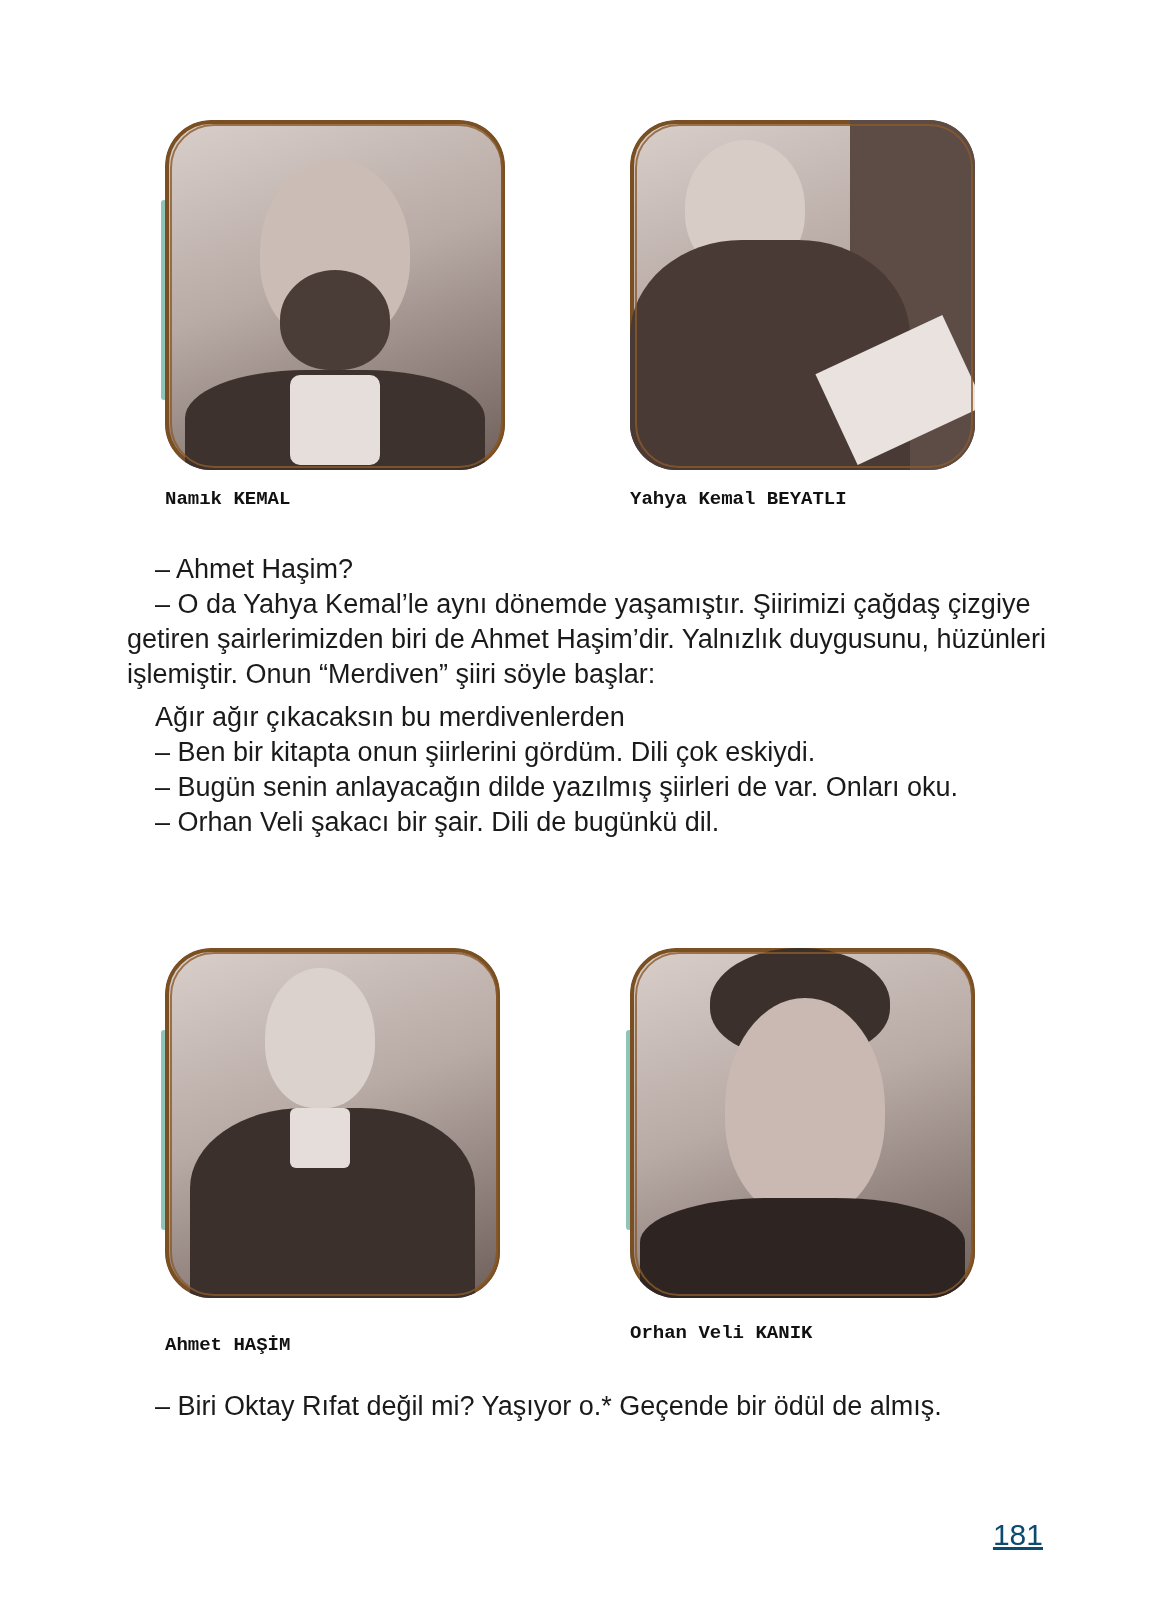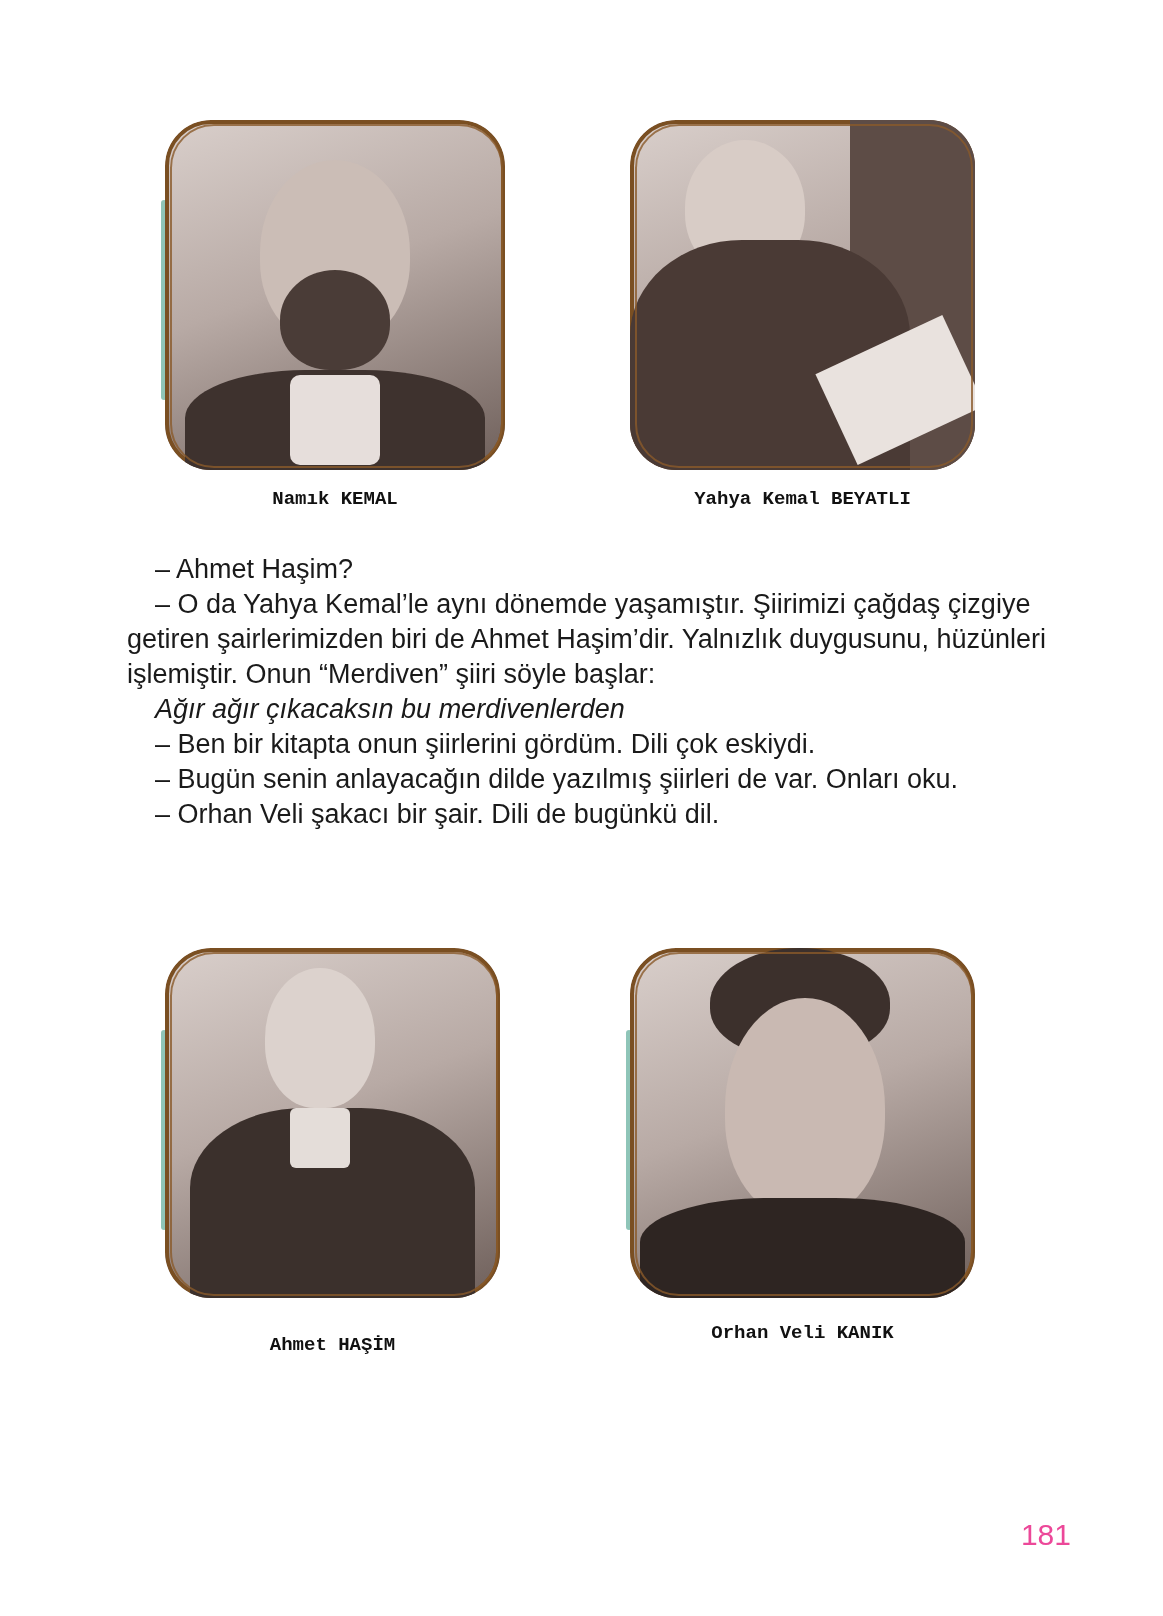--- a/index.html
+++ b/index.html
@@ -6,26 +6,26 @@
   body { width: 1163px; height: 1616px; position: relative; overflow: hidden;
          font-family: "Liberation Sans", sans-serif; color: #1a1a1a; }
   .photo { position: absolute; border-radius: 46px; overflow: hidden;
            background: linear-gradient(160deg, #d9cfcb 0%, #b8aaa5 45%, #6e5f5a 100%); }
   .photo::before { content: ""; position: absolute; inset: 0; border: 4px solid #7a4f22; border-radius: 46px; }
   .photo::after { content: ""; position: absolute; inset: 4px 2px 2px 5px; border: 2px solid #8a5a2a; border-radius: 44px; opacity: .8; }
   .accent { position: absolute; width: 6px; background: #8fc5b8; border-radius: 3px; }
   .head { position: absolute; border-radius: 50% 50% 45% 45%; }
   .body-shape { position: absolute; border-radius: 40% 40% 0 0; }
   .caption { position: absolute; font-family: "Liberation Mono", monospace; font-weight: bold;
-             font-size: 19px; color: #111; white-space: pre; text-align: center; }
+             font-size: 19px; color: #111; white-space: pre; }
   .text { position: absolute; left: 127px; width: 920px; font-size: 27px; line-height: 35px; }
   .p { margin: 0; }
   .indent { text-indent: 28px; }
-  .italic { font-style: italic; padding-left: 28px; }
-  .pagenum { position: absolute; right: 92px; top: 1518px; font-size: 30px; color: #ec4899; }
+  .italic { padding-left: 28px; margin-top: 8px; }
+  .pagenum { position: absolute; right: 120px; top: 1518px; font-size: 30px; color: #0c4a6e; text-decoration: underline; }
 </style>
 </head>
 <body>
 
 <div class="accent" style="left:161px;top:200px;height:200px;"></div>
 <div class="photo" style="left:165px;top:120px;width:340px;height:350px;">
   <div class="head" style="left:95px;top:40px;width:150px;height:185px;background:#cbbdb6;"></div>
   <div class="head" style="left:115px;top:150px;width:110px;height:100px;background:#4a3c37;"></div>
   <div class="body-shape" style="left:20px;top:250px;width:300px;height:120px;background:#3e322e;"></div>
   <div class="body-shape" style="left:125px;top:255px;width:90px;height:90px;background:#e6dedb;border-radius:10px;"></div>
@@ -59,15 +59,16 @@
 
 <div class="accent" style="left:626px;top:1030px;height:200px;"></div>
 <div class="photo" style="left:630px;top:948px;width:345px;height:350px;">
   <div class="head" style="left:80px;top:0;width:180px;height:110px;background:#3c302c;"></div>
   <div class="head" style="left:95px;top:50px;width:160px;height:220px;background:#c9b9b2;"></div>
   <div class="body-shape" style="left:10px;top:250px;width:325px;height:110px;background:#2e2522;"></div>
 </div>
 <div class="caption" style="left:630px;top:1322px;width:345px;">Orhan Veli KANIK</div>
 
 <div class="text" style="top:1389px;">
+  <p class="p indent">– Biri Oktay Rıfat değil mi? Yaşıyor o.* Geçende bir ödül de almış.</p>
 </div>
 
 <div class="pagenum">181</div>
 
 </body></html>

